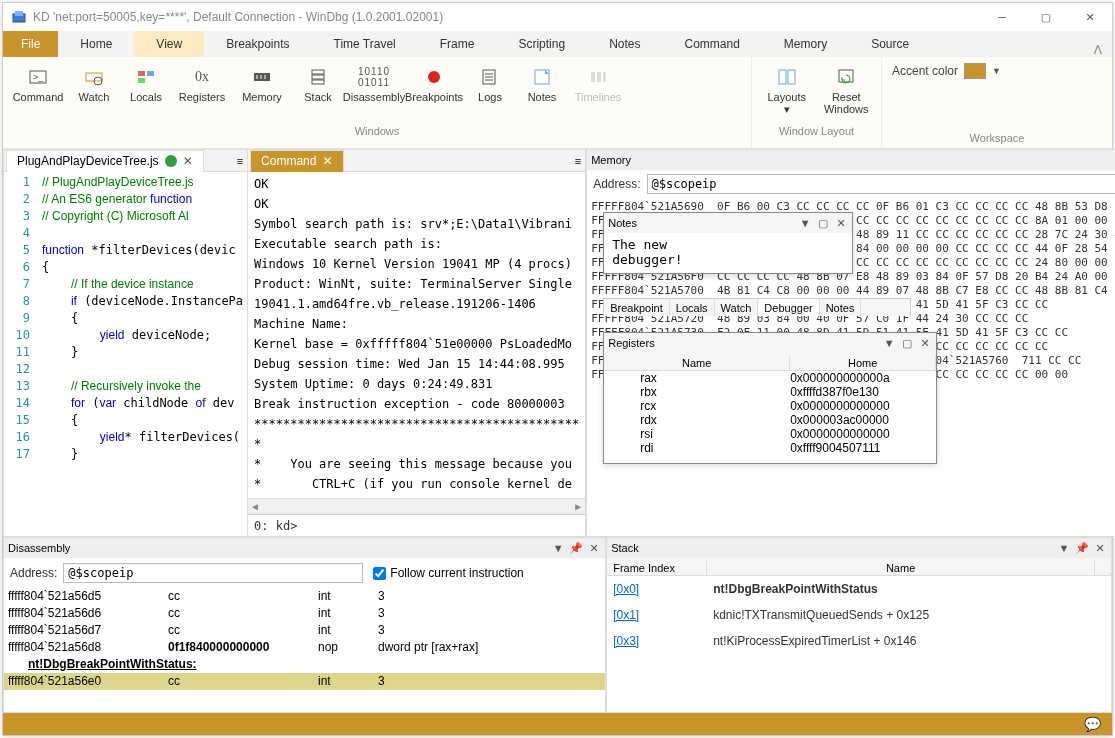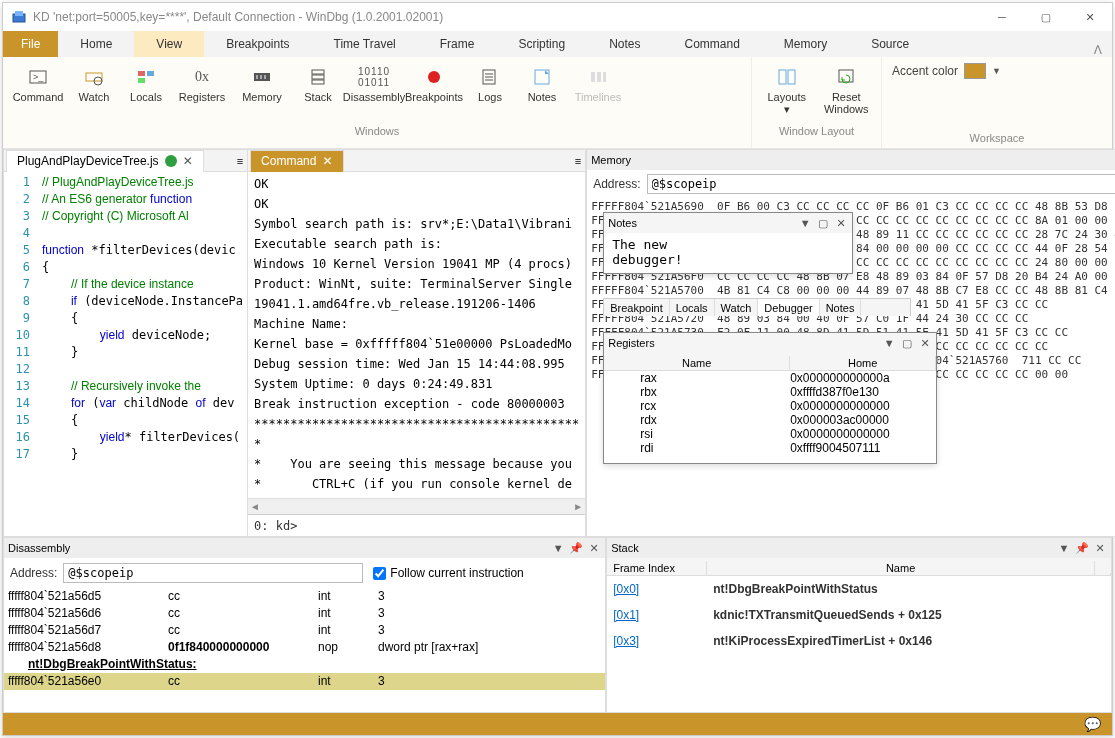--- a/index.html
+++ b/index.html
@@ -47,21 +47,21 @@
 .etab .x{ font-size:12px;color:#555;}
 .addr-row { display: flex; align-items: center; gap: 6px; padding: 4px 6px; font-size: 12px; }
 .addr-row label{color:#333;}
 .addr-input { flex: 1; border: 1px solid #bbb; padding: 2px 4px; font-family: Consolas, monospace; font-size: 12px; }
 .checkbox-row { display: flex; align-items: center; gap: 4px; font-size: 12px; padding:4px;}
 .hscroll { height: 16px; background: #f0f0f0; border-top: 1px solid #ddd; display:flex;justify-content:space-between;align-items:center;font-size:10px;color:#888;padding:0 2px;}
 .table-head { display: flex; background: #f5f5f5; border-bottom: 1px solid #ddd; font-size: 11px; height:18px;align-items:flex-end;}
 .table-head > div { padding: 1px 6px; border-right: 1px solid #ddd; }
 .stack-row { display: flex; font-size: 12px; padding: 2px 6px; gap:0;}
 .stack-row > div:first-child { width: 100px; color: #0066cc; text-decoration: underline; cursor:pointer;}
-.stack-row > div:last-child { flex: 1; color: #333; font-weight: bold; }
+.stack-row > div:last-child { flex: 1; color: #333; }
 .reg-row { display: flex; font-size: 12px; padding: 0px 6px; }
 .reg-row > div:first-child { width: 180px; padding-left: 30px; }
 .reg-row > div:last-child { flex: 1; }
 .notes-float { position: absolute; top: 14px; left: 16px; width: 250px; height: 62px; background: #fff; border: 1px solid #888; z-index: 10; box-shadow:0 2px 6px rgba(0,0,0,0.15);}
 .reg-float { position: absolute; top: 134px; left: 16px; width: 334px; height: 132px; background: #fff; border: 1px solid #888; z-index: 10; box-shadow:0 2px 6px rgba(0,0,0,0.15); display:flex;flex-direction:column;}
 .small-tabs { display: flex; font-size: 11px; height: 18px; align-items: stretch; border-top:1px solid #ddd;}
 .small-tabs > div { padding: 1px 6px; border-right: 1px solid #ddd; display:flex;align-items:center;}
 .small-tabs > div.active { background: #fff; font-weight: 500; }
 .disasm-line{ display:flex; font-size:12px; padding:0 4px;}
 .disasm-line span{white-space:pre;}

